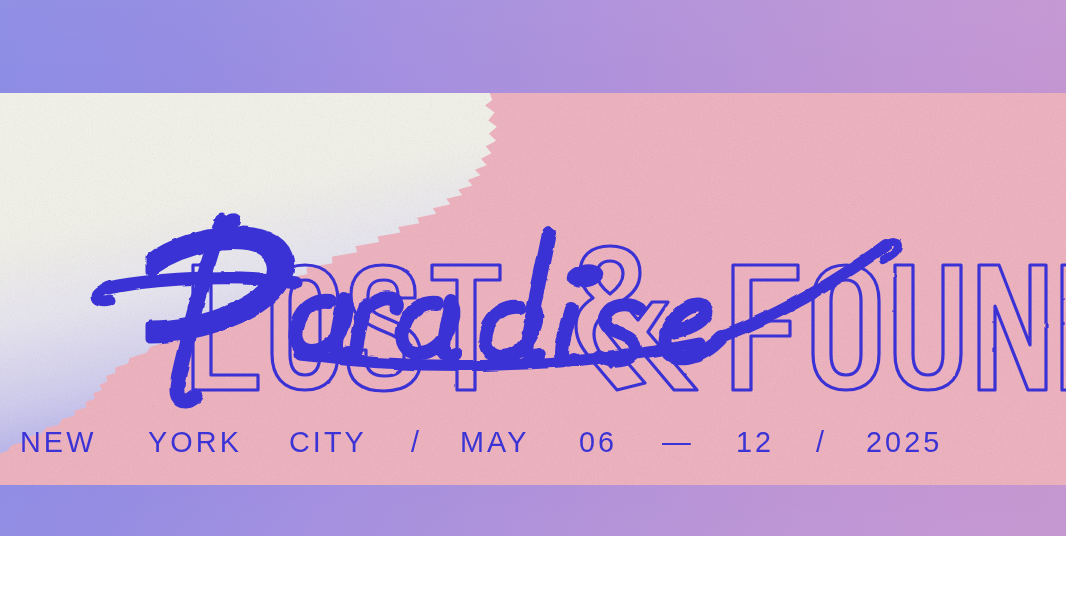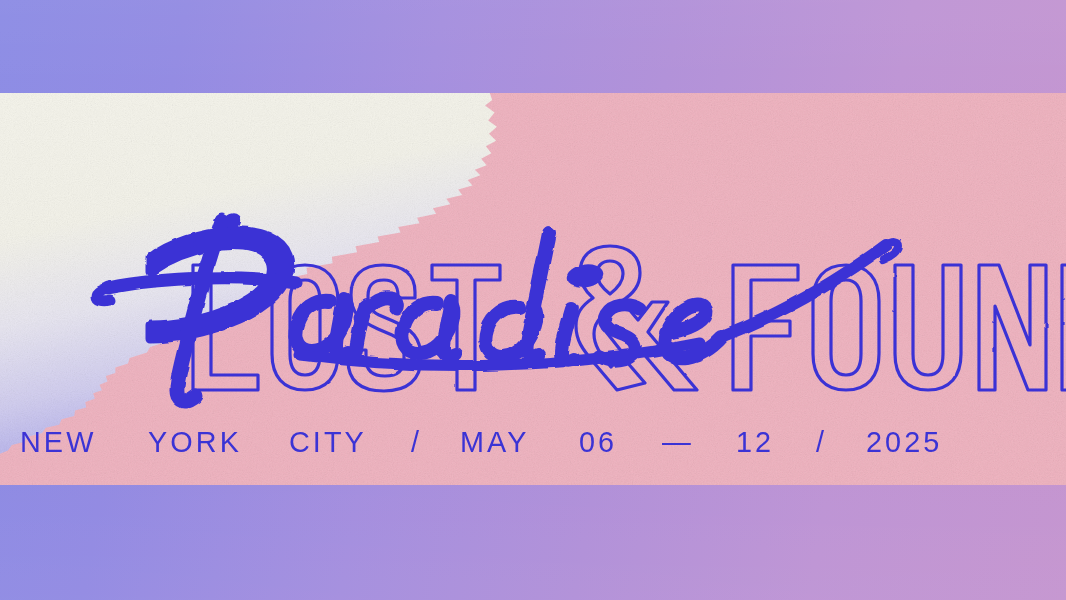--- a/index.html
+++ b/index.html
@@ -12,21 +12,21 @@
     width: 1066px;
     height: 600px;
     overflow: hidden;
     font-family: "Liberation Sans", sans-serif;
   }
 
   
   #stage {
     position: relative;
     width: 1066px;
-    height: 600px;
+    height: 536px;
     overflow: hidden;
     background: linear-gradient(100deg,
         #8a8ae4 0%,
         #9189e2 16%,
         #a38dde 38%,
         #b08fd8 58%,
         #bd93d4 78%,
         #c494cf 100%);
   }
   

